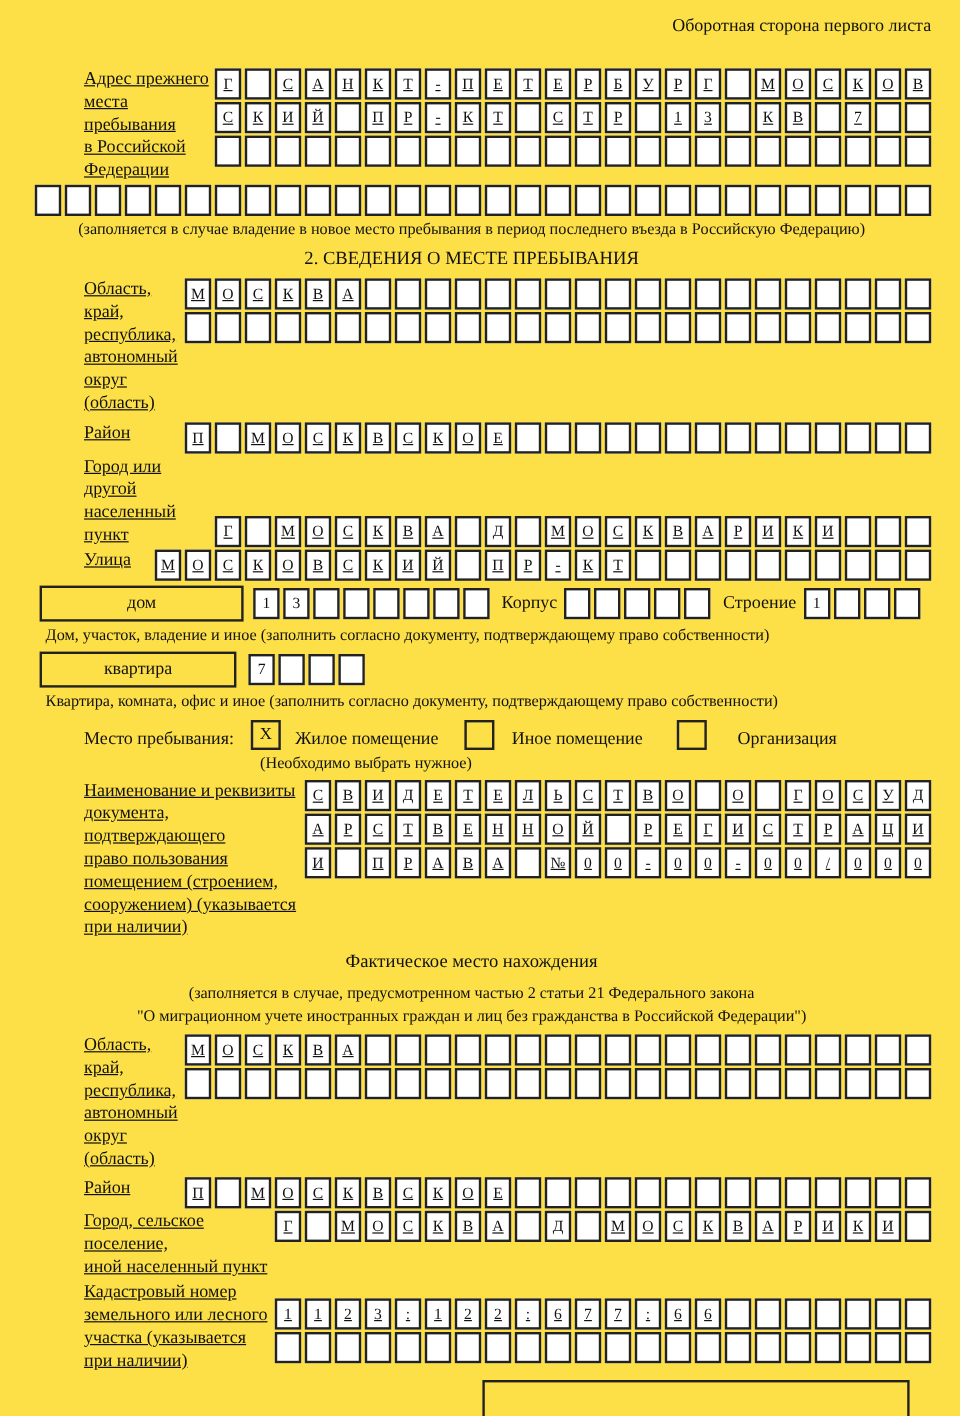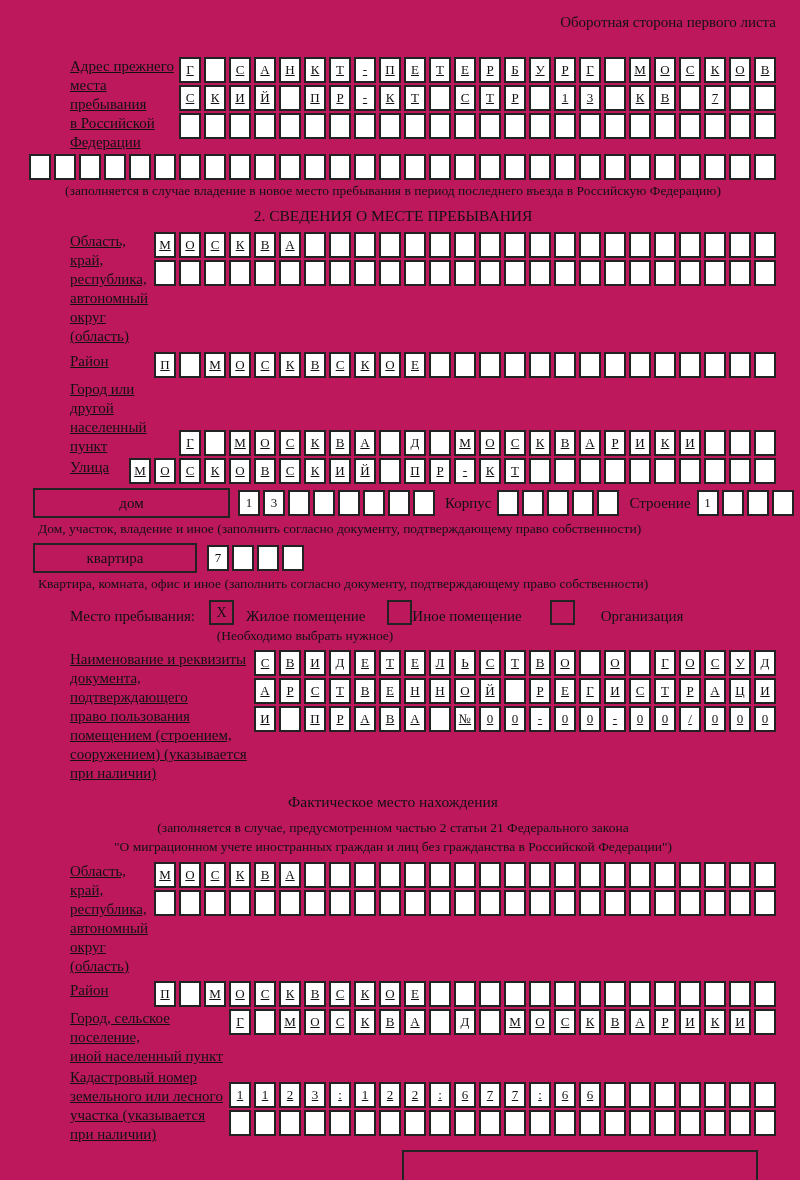--- a/index.html
+++ b/index.html
@@ -1,17 +1,17 @@
 <!DOCTYPE html>
 <html><head>
 <meta charset="utf-8">
 <style>
   * { margin:0; padding:0; box-sizing:border-box; }
   body { background:#fff; font-family:"Liberation Serif","DejaVu Serif",serif; color:#111; }
-  .page { width:800px; height:1180px; background:#be185d; padding:14px 24px 0 10px; overflow:hidden; }
+  .page { width:800px; height:1180px; background:#fde047; padding:14px 24px 0 10px; overflow:hidden; }
   .hdr-note { text-align:right; font-size:15px; margin-bottom:26px; }
 
   .frow { display:flex; align-items:flex-start; width:100%; margin-bottom:2px;text-decoration:underline; }
   .lbl { font-size:15px; line-height:19px; white-space:pre-line; margin-left:60px; }
   .gcol { margin-left:auto; display:flex; flex-direction:column; gap:2px; }
   .grid { display:flex; gap:3px; }
   .grid.right { margin-left:auto; }
   .cell {
     width:22px; height:26px; border:2px solid #222; background:#fff;
     display:flex; align-items:center; justify-content:center;
@@ -320,21 +320,21 @@
         <span class="cell"></span>
         <span class="cell"></span>
         <span class="cell"></span>
         <span class="cell"></span>
         <span class="cell"></span>
         <span class="cell"></span>
       </div>
   </div>
 
   <div class="domrow">
-    <div class="boxlabel" style="width:197px">дом</div>
+    <div class="boxlabel" style="width:170px">дом</div>
     <div class="grid" style="margin-left:8px">
         <span class="cell">1</span>
         <span class="cell">3</span>
         <span class="cell"></span>
         <span class="cell"></span>
         <span class="cell"></span>
         <span class="cell"></span>
         <span class="cell"></span>
         <span class="cell"></span>
       </div>
@@ -365,21 +365,21 @@
         <span class="cell"></span>
       </div>
   </div>
   <div class="note left">Квартира, комната, офис и иное (заполнить согласно документу, подтверждающему право собственности)</div>
 
   <div class="chkrow">
     <span>Место пребывания:</span>
     <div class="chk" style="margin-left:14px">X</div>
     <span style="margin-left:12px">Жилое помещение</span>
     <div class="chk" style="margin-left:22px"></div>
-    <span style="">Иное помещение</span>
+    <span style="margin-left:14px">Иное помещение</span>
     <div class="chk" style="margin-left:28px"></div>
     <span style="margin-left:26px">Организация</span>
   </div>
   <div class="note" style="text-align:center; width:470px; margin-left:60px">(Необходимо выбрать нужное)</div>
 
   <div class="frow" style="margin-top:4px">
     <div class="lbl">Наименование и реквизиты
 документа, подтверждающего
 право пользования
 помещением (строением,

